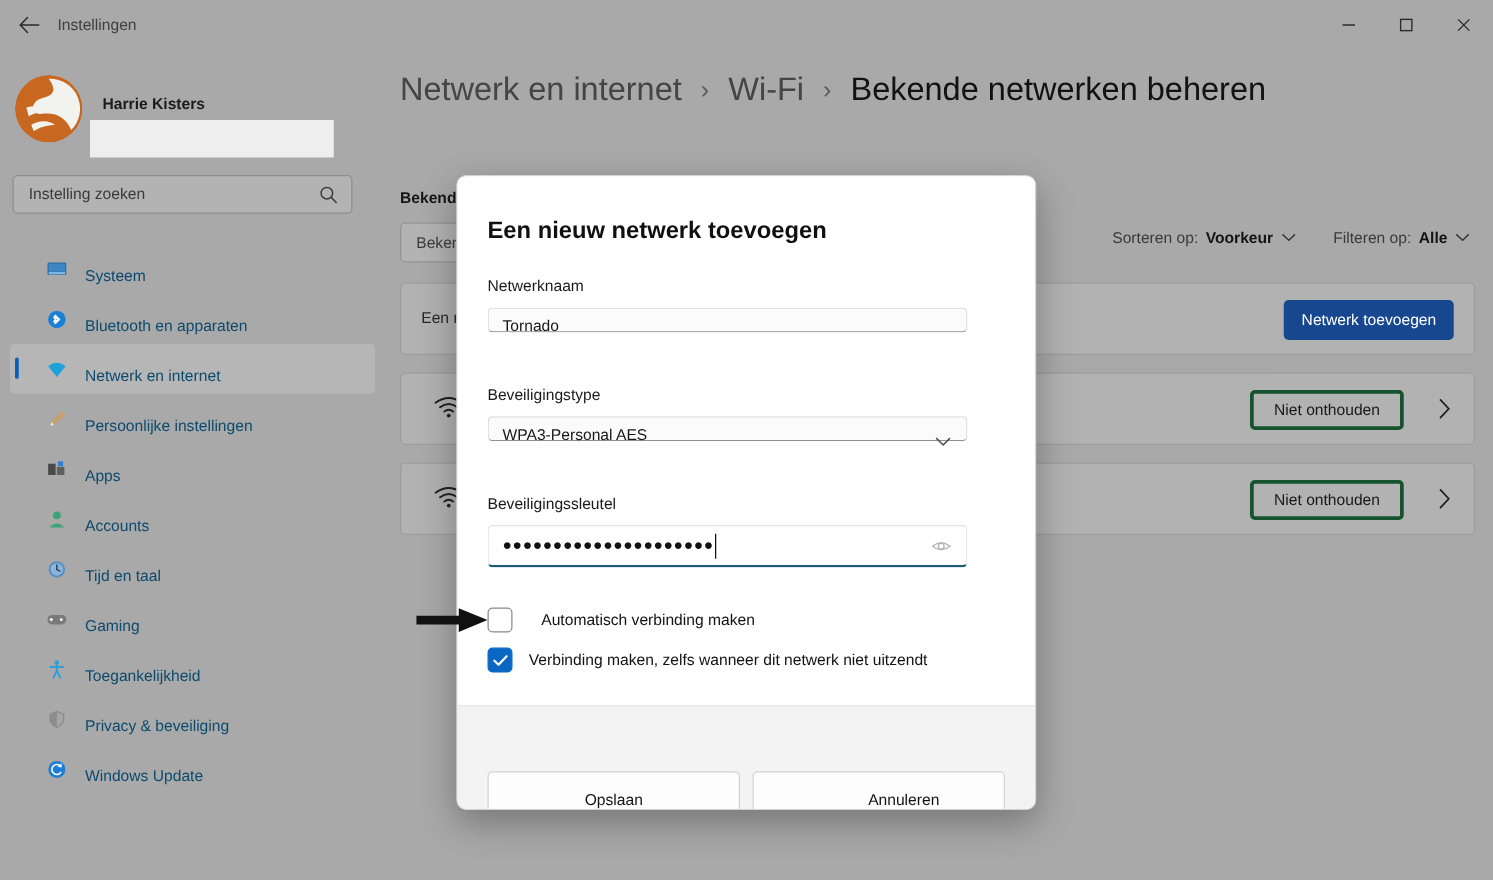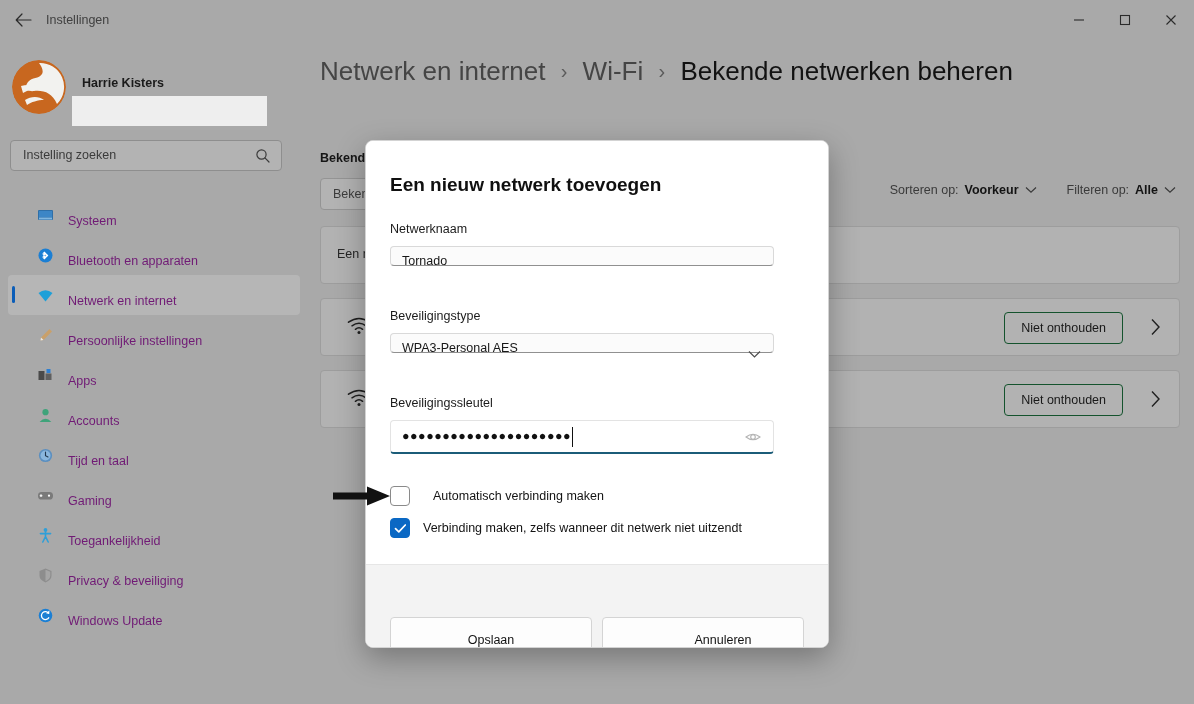--- a/index.html
+++ b/index.html
@@ -70,21 +70,21 @@
   }
   .navitem.selected { background: #b6b6b6; }
   .navitem.selected::before {
     content: ""; position: absolute; left: 4px; top: 11px;
     width: 3px; height: 17px; border-radius: 2px; background: #0b5db8;
   }
   .navicon {
     width: 18px; height: 18px; margin-right: 14px;
     display: flex; align-items: center; justify-content: center;
   }
-  .navlabel { font-size: 12.5px; color: #701a75; margin-top: 12px; }
+  .navlabel { font-size: 12.5px; color: #0c4a6e; margin-top: 12px; }
 
   
   .main { position: absolute; left: 308px; top: 40px; width: 886px; height: 664px; }
   .breadcrumb {
     position: absolute; left: 12px; top: 16px;
     font-size: 26px; color: #454545; white-space: nowrap;
   }
   .breadcrumb .sep { color: #5a5a5a; font-size: 20px; padding: 0 8px; vertical-align: 2px; }
   .breadcrumb .cur { color: #121212; }
   .section-title {
@@ -118,21 +118,21 @@
   }
   .card-wifi { position: absolute; left: 26px; top: 18px; }
   .btn-primary {
     position: absolute; right: 16px; top: 13px; height: 32px; padding: 0 14px;
     background: #17478f; color: #ffffff; font-size: 12.5px; border: none;
     border-radius: 4px; display: flex; align-items: center; font-family: inherit;
   }
   .btn-sub {
     position: absolute; right: 56px; top: 13px; height: 32px; padding: 0 16px;
     background: #b2b2b2; color: #181818; font-size: 12.5px;
-    border: 1px solid #14532d; border-radius: 4px;
+    border: 3px solid #14532d; border-radius: 4px;
     display: flex; align-items: center; font-family: inherit;
   }
   .card-chev { position: absolute; right: 18px; top: 19px; }
 
   
   .dialog {
     position: absolute; left: 365px; top: 140px; width: 464px; height: 508px;
     background: #ffffff; border: 1px solid #d3d3d3; border-radius: 8px;
     box-shadow: 0 10px 30px rgba(0,0,0,0.30);
     overflow: hidden;
@@ -408,20 +408,21 @@
         <span class="chev-sm">
           <svg width="12" height="8" viewBox="0 0 12 8">
               <path d="M1 1.5 L6 6.2 L11 1.5" fill="none" stroke="#3a3a3a" stroke-width="1.2"></path>
             </svg>
         </span>
       </div>
     </div>
 
     <div class="card card-1">
       <div class="card-label">Een nieuw netwerk toevoegen</div>
+      <button class="btn-primary">Netwerk toevoegen</button>
     </div>
 
     <div class="card card-2">
       <div class="card-wifi">
         <svg width="24" height="18" viewBox="0 0 24 18">
           <path d="M1.5 5.2 Q12 -2.4 22.5 5.2" fill="none" stroke="#1f1f1f" stroke-width="1.5" stroke-linecap="round"></path>
           <path d="M5 8.8 Q12 3.5 19 8.8" fill="none" stroke="#1f1f1f" stroke-width="1.5" stroke-linecap="round"></path>
           <path d="M8.4 12.3 Q12 9.3 15.6 12.3" fill="none" stroke="#1f1f1f" stroke-width="1.5" stroke-linecap="round"></path>
           <circle cx="12" cy="15.4" r="1.5" fill="#1f1f1f"></circle>
         </svg>

